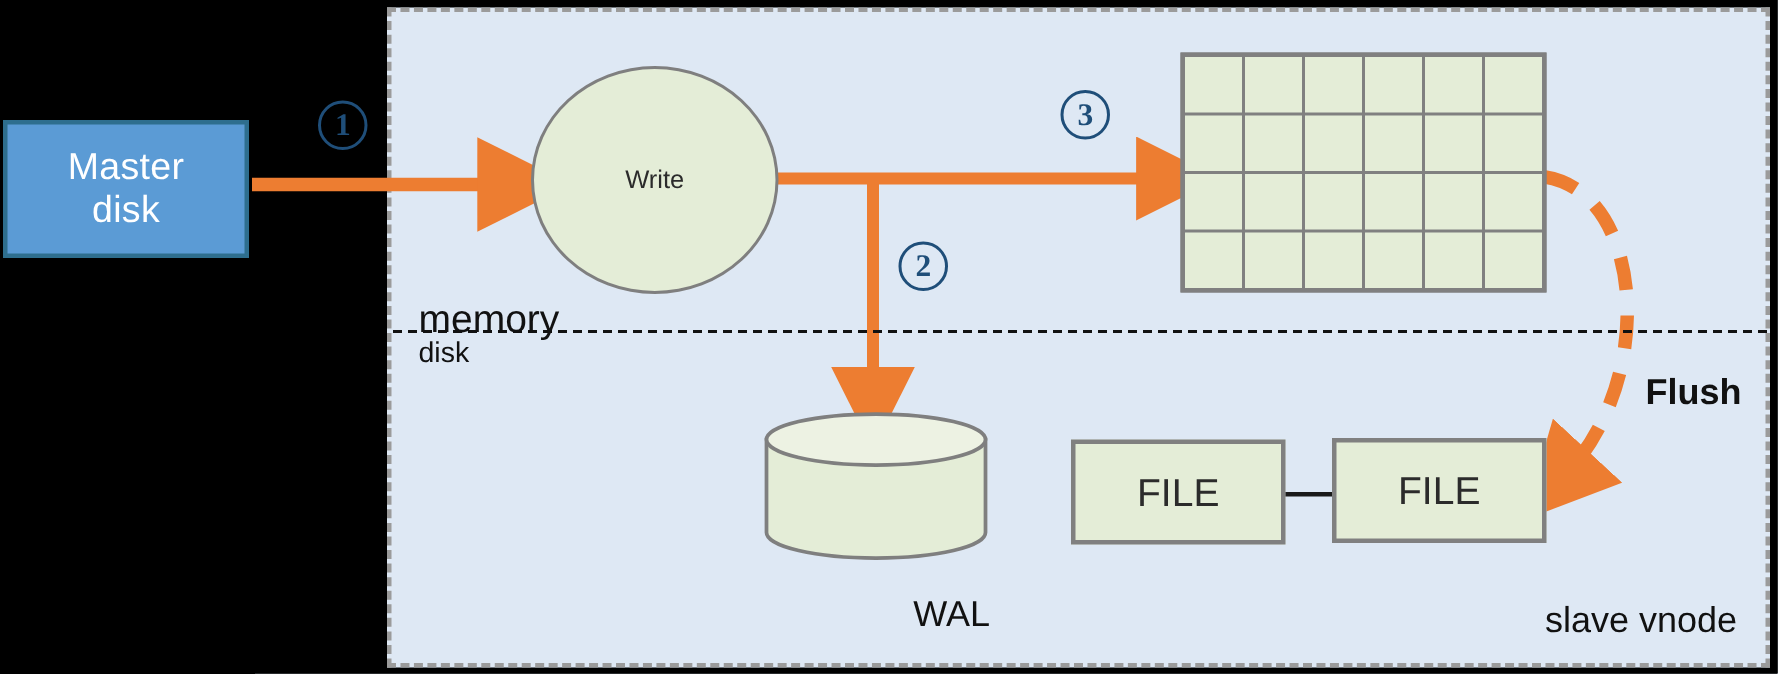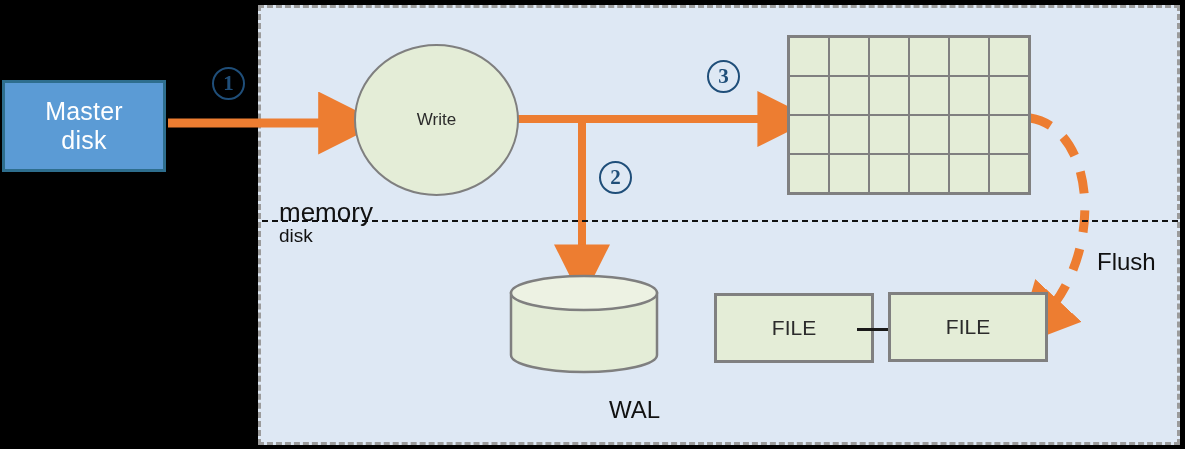--- a/index.html
+++ b/index.html
@@ -100,37 +100,37 @@
     width:152px;height:98px;
   }
   #wal-label{
     position:absolute;left:508px;top:396px;
     width:152px;text-align:right;
     font-size:24px;color:#111;
   }
   
   .filebox{
     position:absolute;
-    width:160px;height:70px;
+    width:143px;height:70px;
     background:#E4EDD7;
     border:3px solid #808080;
     box-sizing:border-box;
     display:flex;align-items:center;justify-content:center;
-    font-size:21px;color:#2b2b2b;
+    font-size:26px;color:#2b2b2b;
   }
   #file1{left:714px;top:293px;}
   #file2{left:888px;top:292px;}
   #file-link{
     position:absolute;left:857px;top:328px;
     width:31px;height:0;border-top:3px solid #1a1a1a;
   }
   
   #flush-label{
     position:absolute;left:1097px;top:248px;
-    font-size:24px;color:#111;
+    font-size:24px;color:#111;font-weight:bold;
   }
   
   #slave-label{
     position:absolute;left:1030px;top:400px;
     font-size:24px;color:#111;
   }
   svg{position:absolute;left:0;top:0;overflow:visible;}
   #arrows{pointer-events:none;}
 </style>
 </head>
@@ -210,14 +210,15 @@
 
   <div class="filebox" id="file1">
     <span>FILE</span>
   </div>
   <div id="file-link"></div>
   <div class="filebox" id="file2">
     <span>FILE</span>
   </div>
 
   <div id="flush-label">Flush</div>
+  <div id="slave-label">slave vnode</div>
 
 </div>
 
 </body></html>

